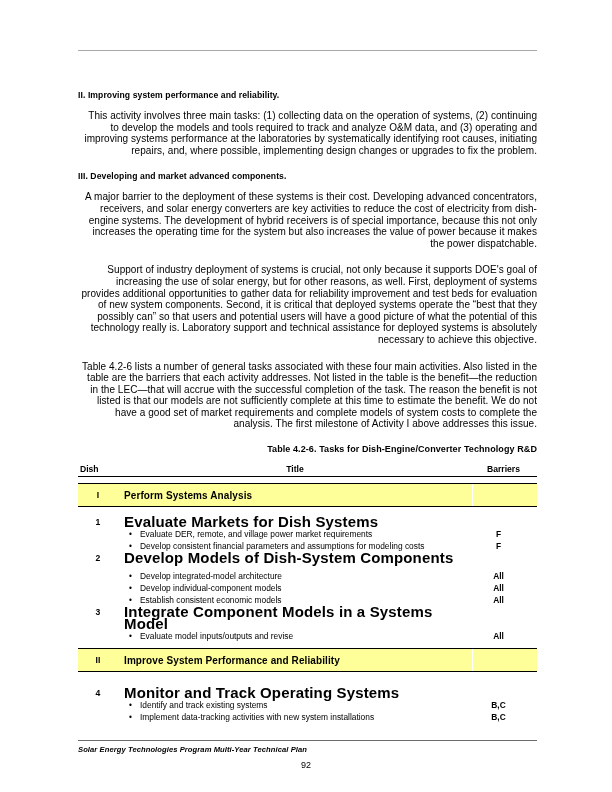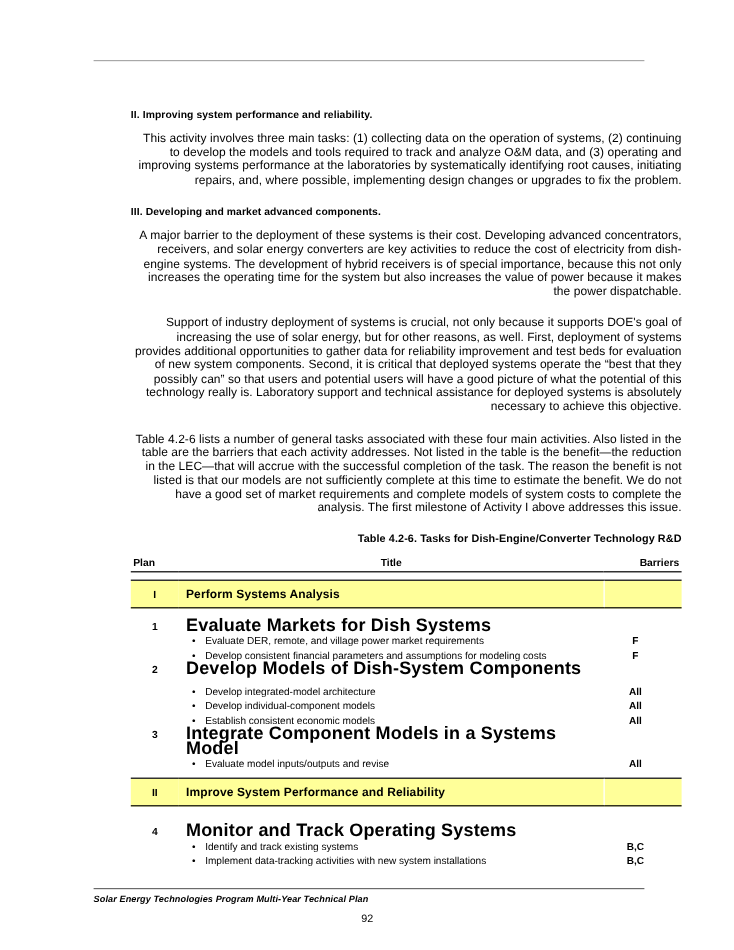--- a/index.html
+++ b/index.html
@@ -29,21 +29,20 @@
     height: 1px;
     background: #a8a8a8;
   }
 
   
   .content {
     position: absolute;
     left: 78px;
     top: 90px;
     width: 459px;
-    margin-left: 31px;
   }
 
   h2.section-heading {
     font-size: 8.6px;
     font-weight: bold;
     margin: 0 0 9px 0;
     line-height: 11px;
     letter-spacing: 0.01em;
   }
 
@@ -78,21 +77,21 @@
 
   .tasks-table th {
     font-weight: bold;
     font-size: 8.6px;
     padding: 1px 0 2px 0;
     border-bottom: 1.2px solid #000;
     vertical-align: bottom;
   }
   .th-task  { text-align: left; padding-left: 2px !important; }
   .th-title { }
-  .th-barr  { text-align: right; padding-right: 2px !important; }
+  .th-barr  { padding-right: 2px !important; }
 
   .tasks-table td {
     padding: 0;
     vertical-align: top;
   }
 
   
   tr.activity-row > td {
     background: #ffff99;
     border-top: 1px solid #000;
@@ -206,21 +205,21 @@
     <div class="table-caption">Table 4.2-6.  Tasks for Dish-Engine/Converter Technology R&amp;D</div>
 
     <table class="tasks-table">
       <colgroup>
         <col class="c-task">
         <col class="c-title">
         <col class="c-barr">
       </colgroup>
       <thead>
         <tr>
-          <th class="th-task">Plan</th>
+          <th class="th-task">Dish</th>
           <th class="th-title">Title</th>
           <th class="th-barr">Barriers</th>
         </tr>
       </thead>
       <tbody>
 
         <tr class="spacer-row-sm">
             <td></td>
             <td></td>
             <td></td>

